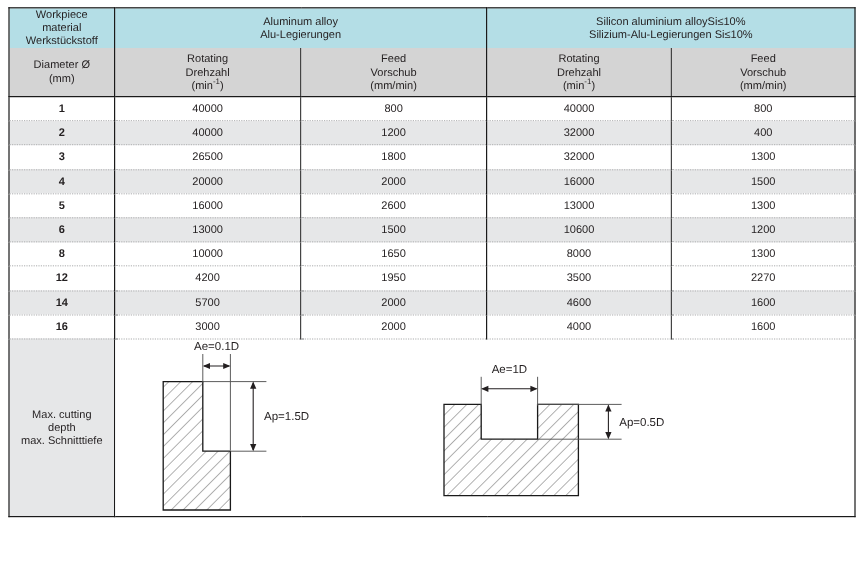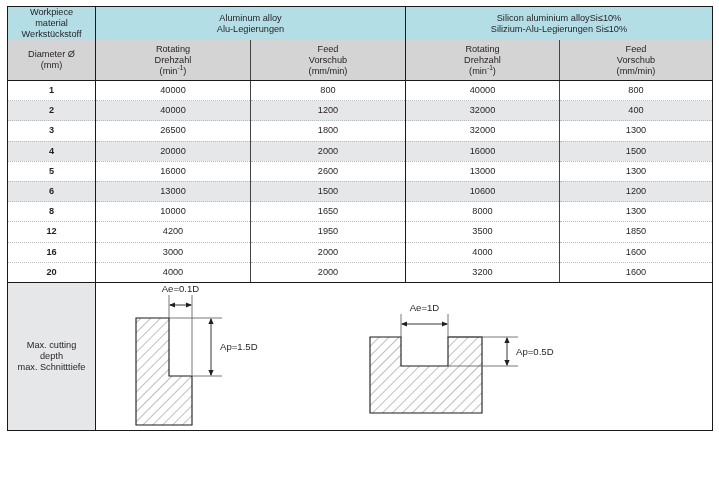--- a/index.html
+++ b/index.html
@@ -188,34 +188,34 @@
           <td class="val vsep-thin">10000</td>
           <td class="val vsep">1650</td>
           <td class="val vsep-thin">8000</td>
           <td class="val frame-right">1300</td>
         </tr>
         <tr class="drow">
           <td class="dia frame-left vsep">12</td>
           <td class="val vsep-thin">4200</td>
           <td class="val vsep">1950</td>
           <td class="val vsep-thin">3500</td>
-          <td class="val frame-right">1850</td>
+          <td class="val frame-right">2270</td>
+        </tr>
+        <tr class="drow alt">
+          <td class="dia frame-left vsep">14</td>
+          <td class="val vsep-thin">5700</td>
+          <td class="val vsep">2000</td>
+          <td class="val vsep-thin">4600</td>
+          <td class="val frame-right">1600</td>
         </tr>
         <tr class="drow">
           <td class="dia frame-left vsep">16</td>
           <td class="val vsep-thin">3000</td>
           <td class="val vsep">2000</td>
           <td class="val vsep-thin">4000</td>
-          <td class="val frame-right">1600</td>
-        </tr>
-        <tr class="drow last">
-          <td class="dia frame-left vsep">20</td>
-          <td class="val vsep-thin">4000</td>
-          <td class="val vsep">2000</td>
-          <td class="val vsep-thin">3200</td>
           <td class="val frame-right">1600</td>
         </tr>
       </tbody>
 
     <tbody>
 
       <tr class="figrow">
         <td class="figlabel frame-left vsep frame-bottom">
           <div>Max. cutting</div>
           <div>depth</div>

